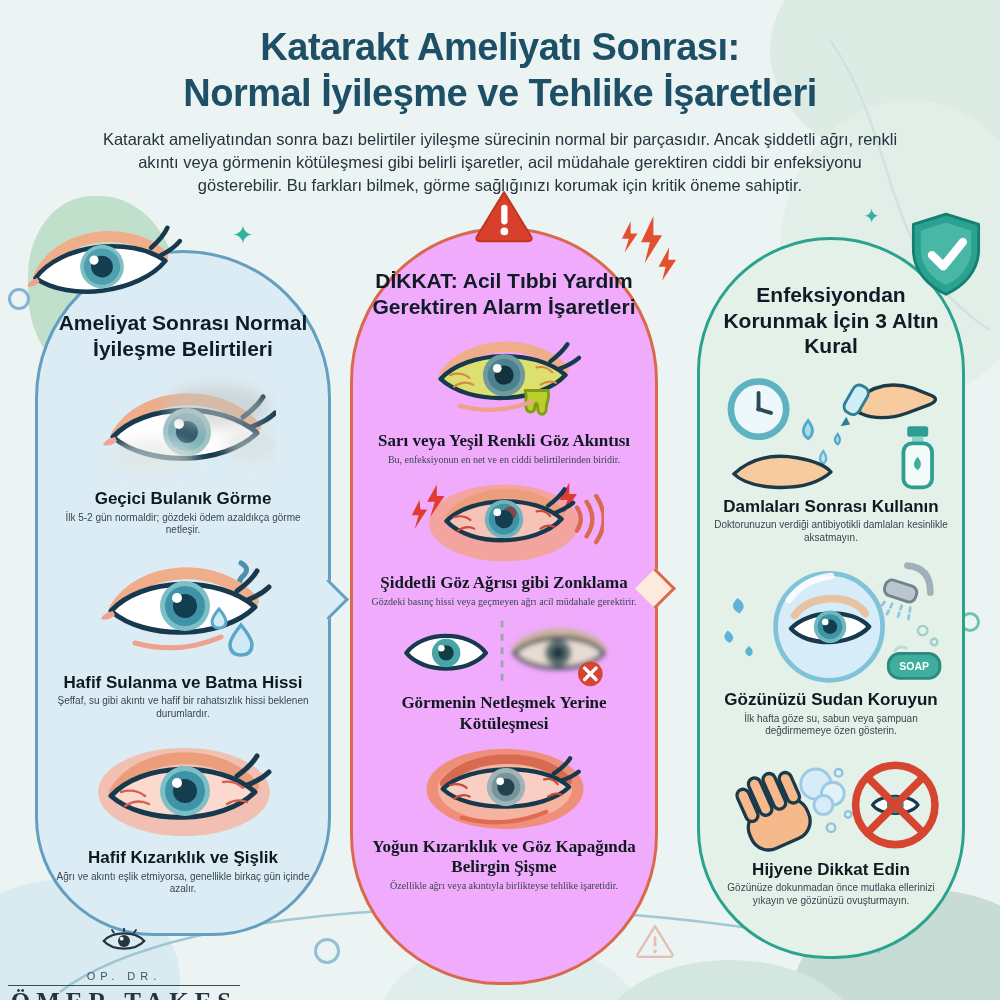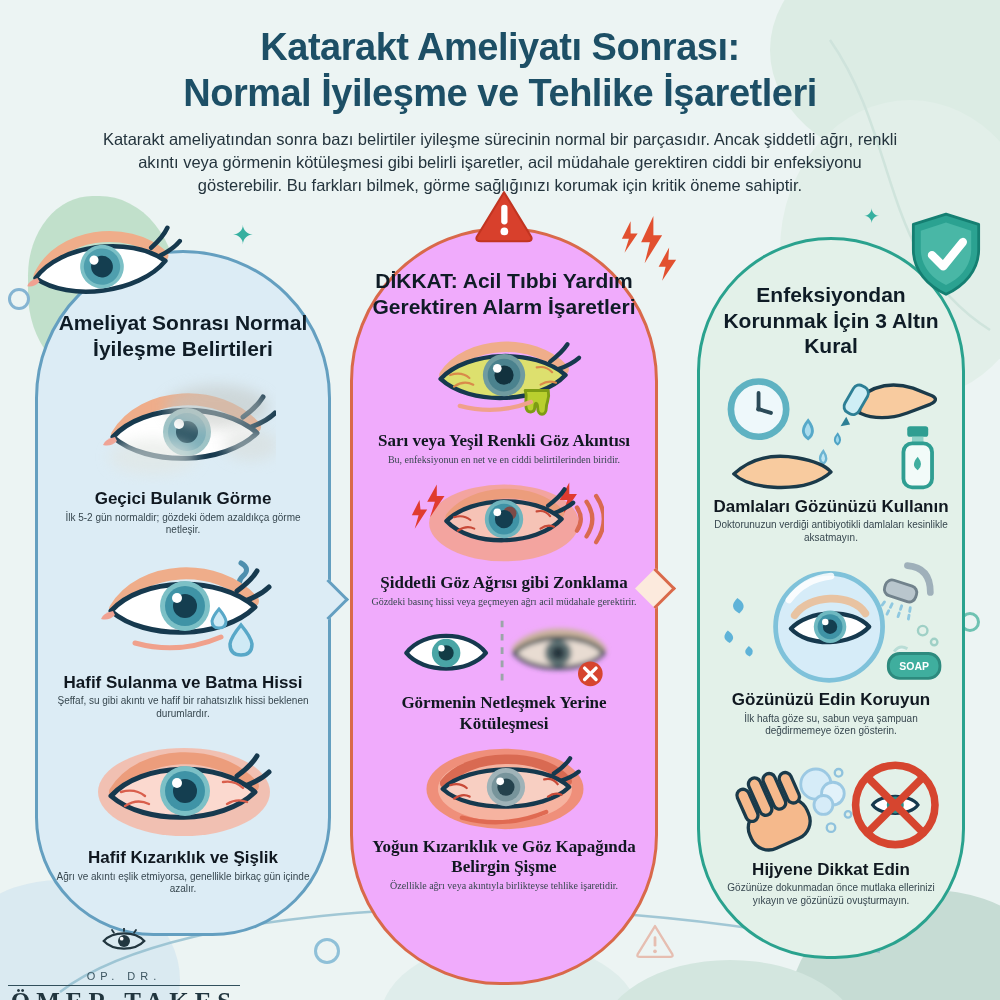--- a/index.html
+++ b/index.html
@@ -312,21 +312,21 @@
           <path d="M112 84 q6 9 0 13 q-7 -4 0 -13 Z" fill="#bfe6f2" stroke="#6cb4d2" stroke-width="2.4"></path>
           <path d="M18 108 q26 -24 66 -17 q28 5 36 15 q-20 18 -60 16 q-30 -2 -42 -14 Z" fill="#f8cb9f" stroke="#1a3a4a" stroke-width="3.5" stroke-linejoin="round"></path>
           <g>
             <rect x="200" y="58" width="22" height="11" rx="3" fill="#2f9e92"></rect>
             <rect x="205" y="69" width="12" height="7" fill="#8fd2c8"></rect>
             <rect x="196" y="76" width="30" height="46" rx="9" fill="#f2fbf9" stroke="#2f9e92" stroke-width="4"></rect>
             <path d="M211 90 q7 9 0 14 q-8 -5 0 -14 Z" fill="#3fae9f"></path>
           </g>
         </svg>
       </span>
-      <h3>Damlaları Gözünüzü Kullanın</h3>
+      <h3>Damlaları Sonrası Kullanın</h3>
       <p>Doktorunuzun verdiği antibiyotikli damlaları kesinlikle aksatmayın.</p>
     </div>
 
     <div class="item">
       <span class="ic">
         <svg width="230" height="128" viewBox="0 0 240 134">
           <path d="M200 8 q24 2 24 28" fill="none" stroke="#9fb0ba" stroke-width="7" stroke-linecap="round"></path>
           <rect x="176" y="26" width="34" height="17" rx="7" transform="rotate(18 193 34)" fill="#b9c6cd" stroke="#71828c" stroke-width="3"></rect>
           <path d="M184 48 l-6 12 M194 50 l-4 12 M203 52 l-2 12 M176 46 l-8 11" stroke="#8fc8e0" stroke-width="3" stroke-linecap="round" stroke-dasharray="4 4"></path>
           <path d="M22 42 q12 8 2 16 q-12 -6 -2 -16 Z" fill="#5fb3d8"></path>
@@ -340,21 +340,21 @@
             <circle cx="119" cy="72" r="13" fill="#3f93a6"></circle>
           <circle cx="119" cy="72" r="7.5" fill="#143e50"></circle>
             <circle cx="114" cy="67" r="3.4" fill="#fff"></circle>
           <circle cx="216" cy="76" r="5" fill="none" stroke="#9fd0c6" stroke-width="2.5"></circle>
           <circle cx="228" cy="88" r="3.4" fill="none" stroke="#9fd0c6" stroke-width="2.5"></circle>
           <path d="M186 98 q6 -8 14 -3" fill="#eef8f6" stroke="#b9ddd6" stroke-width="3"></path>
           <rect x="180" y="100" width="54" height="26" rx="12" fill="#3fae9e" stroke="#2d8a7e" stroke-width="3"></rect>
           <text x="207" y="117" text-anchor="middle" font-family="Liberation Sans, sans-serif" font-size="11" font-weight="bold" fill="#ffffff">SOAP</text>
         </svg>
       </span>
-      <h3>Gözünüzü Edin Koruyun</h3>
+      <h3>Gözünüzü Sudan Koruyun</h3>
       <p>İlk hafta göze su, sabun veya şampuan değdirmemeye özen gösterin.</p>
     </div>
 
     <div class="item">
       <span class="ic">
         <svg width="230" height="104" viewBox="0 0 240 110">
           <g transform="rotate(-24 70 70)">
             <rect x="30" y="52" width="66" height="44" rx="20" fill="#f5b98c" stroke="#1a3a4a" stroke-width="3.5"></rect>
             <rect x="34" y="24" width="13" height="36" rx="6.5" fill="#f5b98c" stroke="#1a3a4a" stroke-width="3.5"></rect>
             <rect x="50" y="18" width="13" height="42" rx="6.5" fill="#f5b98c" stroke="#1a3a4a" stroke-width="3.5"></rect>

